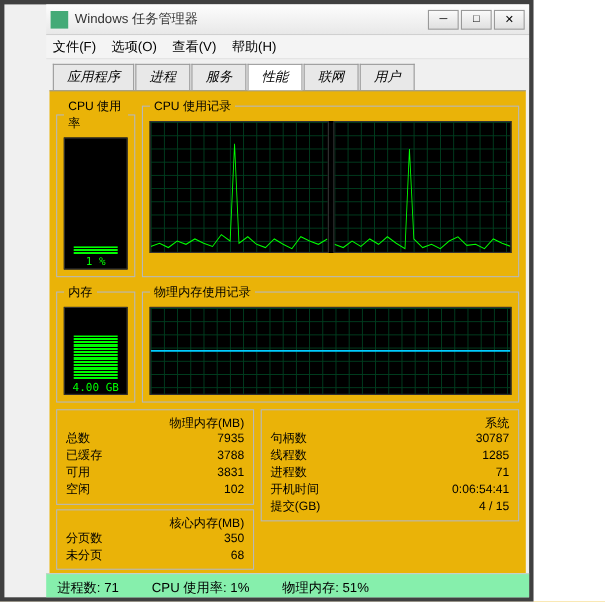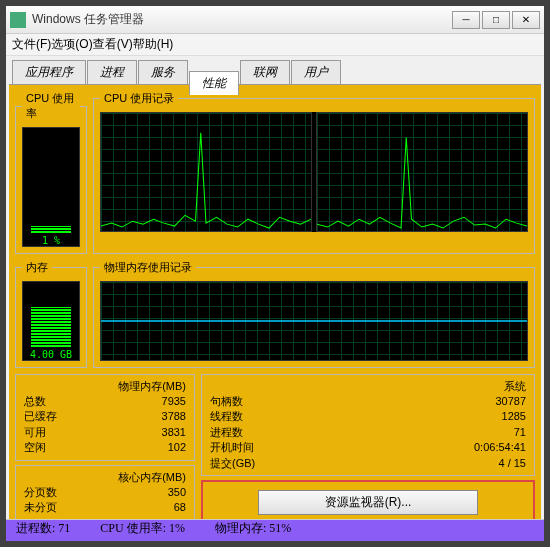--- a/index.html
+++ b/index.html
@@ -1,27 +1,27 @@
 <!DOCTYPE html>
 <html><head>
 <meta charset="utf-8">
 <style>
 * { box-sizing: border-box; margin: 0; padding: 0; }
 body { font-family: "Microsoft YaHei", Tahoma, sans-serif; font-size: 11px; background: #fff; }
-.window { width: 550px; height: 547px; border: 6px solid #404040; background: #f0f0f0; display: flex; flex-direction: column; }
+.window { width: 485px; height: 547px; border: 4px solid #404040; background: #f0f0f0; display: flex; flex-direction: column; padding-left: 38px; }
 .titlebar { height: 28px; background: linear-gradient(#fdfdfd, #e8e8e8); display: flex; align-items: center; padding: 0 4px; border-bottom: 1px solid #ccc; }
 .title-icon { width: 16px; height: 16px; background: #4a7; margin-right: 6px; }
 .title-text { flex: 1; font-size: 12px; color: #333; }
 .win-btns { display: flex; gap: 2px; }
 .win-btn { width: 28px; height: 18px; border: 1px solid #999; background: linear-gradient(#fafafa,#e0e0e0); display: flex; align-items: center; justify-content: center; font-size: 10px; cursor: pointer; }
-.menubar { height: 22px; background: #f4f4f4; display: flex; align-items: center; padding: 0 6px; border-bottom: 1px solid #ddd; font-size: 12px; }
+.menubar { height: 22px; background: #f4f4f4; display: flex; align-items: center; padding: 0 6px; gap: 14px; border-bottom: 1px solid #ddd; font-size: 12px; }
 .menu-item { cursor: pointer; }
 .tabs { display: flex; padding: 4px 6px 0; background: #f0f0f0; font-style: italic; }
 .tab { padding: 3px 12px; border: 1px solid #999; border-bottom: none; background: #e8e8e8; margin-right: 1px; font-size: 12px; cursor: pointer; }
-.tab.active { background: #fff; position: relative; top: 11px; }
+.tab.active { background: #fff; position: relative; top: 0; }
 .content { flex: 1; background: #eab308; border-top: 1px solid #999; margin: 0 3px; padding: 6px; overflow: hidden; }
 .row { display: flex; gap: 6px; margin-bottom: 6px; }
 fieldset { border: 1px solid #b8b8b8; padding: 6px; font-size: 11px; }
 legend { padding: 0 4px; font-size: 11px; }
 .gauge { width: 72px; }
 .gauge-body { background: #000; height: 120px; display: flex; flex-direction: column; justify-content: flex-end; align-items: center; border: 1px solid #333; position: relative; }
 .gauge-fill { width: 40px; background: repeating-linear-gradient(0deg, #0f0 0 2px, #000 2px 3px); }
 .gauge-label { color: #0f0; font-size: 10px; font-family: monospace; text-align: center; padding-top: 2px; }
 .graph-wide { flex: 1; }
 .graph-body { background: #000; height: 120px; display: flex; gap: 4px; }
@@ -29,21 +29,21 @@
 .grid { position: absolute; inset: 0; background-image: linear-gradient(#063 1px, transparent 1px), linear-gradient(90deg, #063 1px, transparent 1px); background-size: 12px 12px; opacity: 0.6; }
 svg { position: absolute; inset: 0; width: 100%; height: 100%; }
 .mem-graph { height: 80px; background: #000; border: 1px solid #333; position: relative; }
 .stats-row { display: flex; gap: 6px; }
 .stats-box { border: 1px solid #b8b8b8; padding: 4px 8px; font-size: 11px; text-align: right; }
 .stats-box .line { display: flex; justify-content: space-between; gap: 20px; line-height: 1.4; }
 .left-col { width: 180px; }
 .right-col { flex: 1; }
 fieldset.highlight { border: 2px solid #d44; padding: 8px; }
 .res-btn { width: 220px; padding: 3px; border: 1px solid #888; background: linear-gradient(#fafafa,#e0e0e0); cursor: pointer; font-size: 12px; }
-.statusbar { height: 22px; background: #8b5cf6; border-top: 1px solid #ccc; display: flex; align-items: flex-start; padding: 0 10px; gap: 30px; font-size: 12px; font-family: Liberation Serif, serif; }
+.statusbar { height: 22px; background: #86efac; border-top: 1px solid #ccc; display: flex; align-items: flex-end; padding: 0 10px; gap: 30px; font-size: 12px; }
 </style>
 </head>
 <body>
 
 <div class="window">
   <div class="titlebar">
     <div class="title-icon"></div>
     <div class="title-text">Windows 任务管理器</div>
     <div class="win-btns">
       <div class="win-btn">─</div>
@@ -165,23 +165,20 @@
             </div>
           <div class="line">
               <span>开机时间</span>
               <span>0:06:54:41</span>
             </div>
           <div class="line">
               <span>提交(GB)</span>
               <span>4 / 15</span>
             </div>
         </div>
-        <fieldset class="highlight" style="margin-top:4px;text-align:center">
-          <button class="res-btn">资源监视器(R)...</button>
-        </fieldset>
       </div>
     </div>
   </div>
 
   <div class="statusbar">
     <span>进程数: 71</span>
     <span>CPU 使用率: 1%</span>
     <span>物理内存: 51%</span>
   </div>
 </div>

